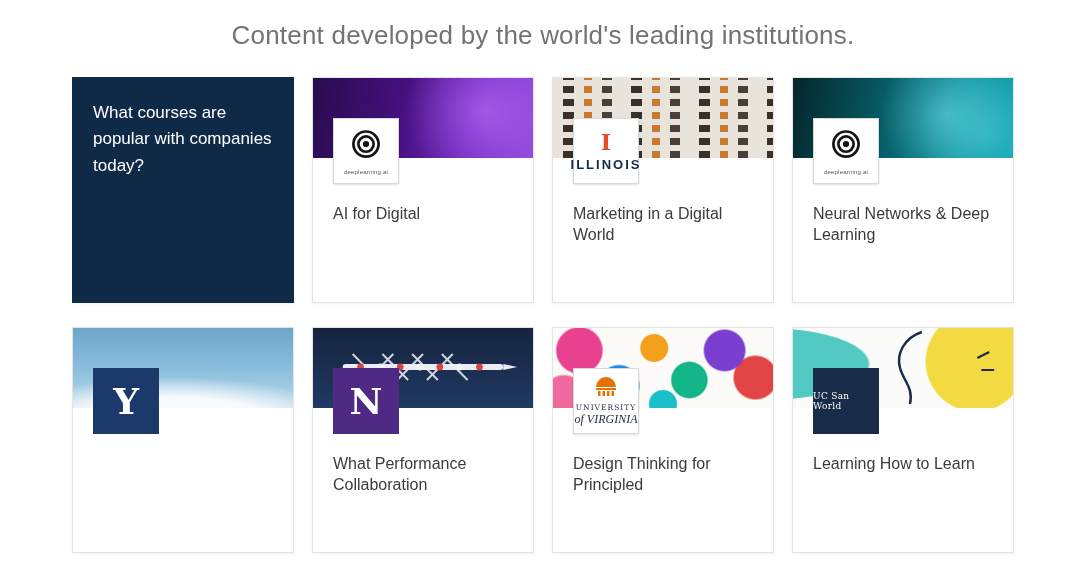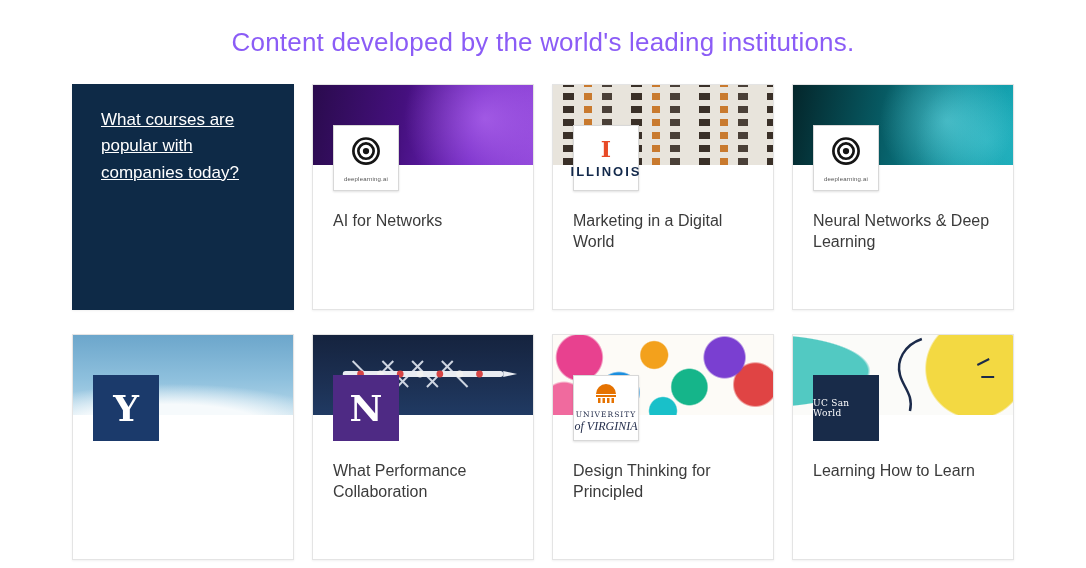--- a/index.html
+++ b/index.html
@@ -11,22 +11,22 @@
     width: 1086px;
     height: 568px;
     background: #ffffff;
     position: relative;
     overflow: hidden;
   }
   .page-title {
     text-align: center;
     font-size: 26px;
     font-weight: 400;
-    color: #8b5cf6;
-    padding-top: 27px;
+    color: #737373;
+    padding-top: 20px;
     letter-spacing: 0.2px;
   }
   .grid {
     margin: 26px 72px 0;
     display: grid;
     grid-template-columns: repeat(4, 1fr);
     column-gap: 18px;
     row-gap: 24px;
   }
   .card {
@@ -34,25 +34,24 @@
     background: #fff;
     border: 1px solid #e4e4e4;
     box-shadow: 0 1px 2px rgba(0,0,0,0.06);
     position: relative;
     cursor: pointer;
   }
   .card.promo {
     background: #0e2a47;
     border-color: #0e2a47;
     color: #ffffff;
-    padding: 22px 28px;
+    padding: 22px 20px;
     font-size: 17px;
     line-height: 1.55;
     cursor: default;
-    text-decoration: underline;
   }
   .banner {
     height: 80px;
     width: 100%;
     position: relative;
     overflow: hidden;
   }
   .banner svg { position: absolute; inset: 0; width: 100%; height: 100%; }
 
   
@@ -197,21 +196,21 @@
       <div class="logo white">
         <span>
           <svg width="36" height="36" viewBox="0 0 40 40">
             <circle cx="20" cy="19" r="14" fill="none" stroke="#151515" stroke-width="3"></circle>
             <circle cx="20" cy="19" r="8.5" fill="none" stroke="#151515" stroke-width="3"></circle>
             <circle cx="20" cy="19" r="3.5" fill="#151515"></circle>
           </svg>
         </span>
         <span class="dl-text">deeplearning.ai</span>
       </div>
-      <div class="card-title">AI for Networks</div>
+      <div class="card-title">AI for Digital</div>
     </div>
 
     <div class="card">
       <div class="banner banner-building"></div>
       <div class="logo white">
         <span class="illinois-i">I</span>
         <span class="illinois-word">ILLINOIS</span>
       </div>
       <div class="card-title">Marketing in a Digital World</div>
     </div>

